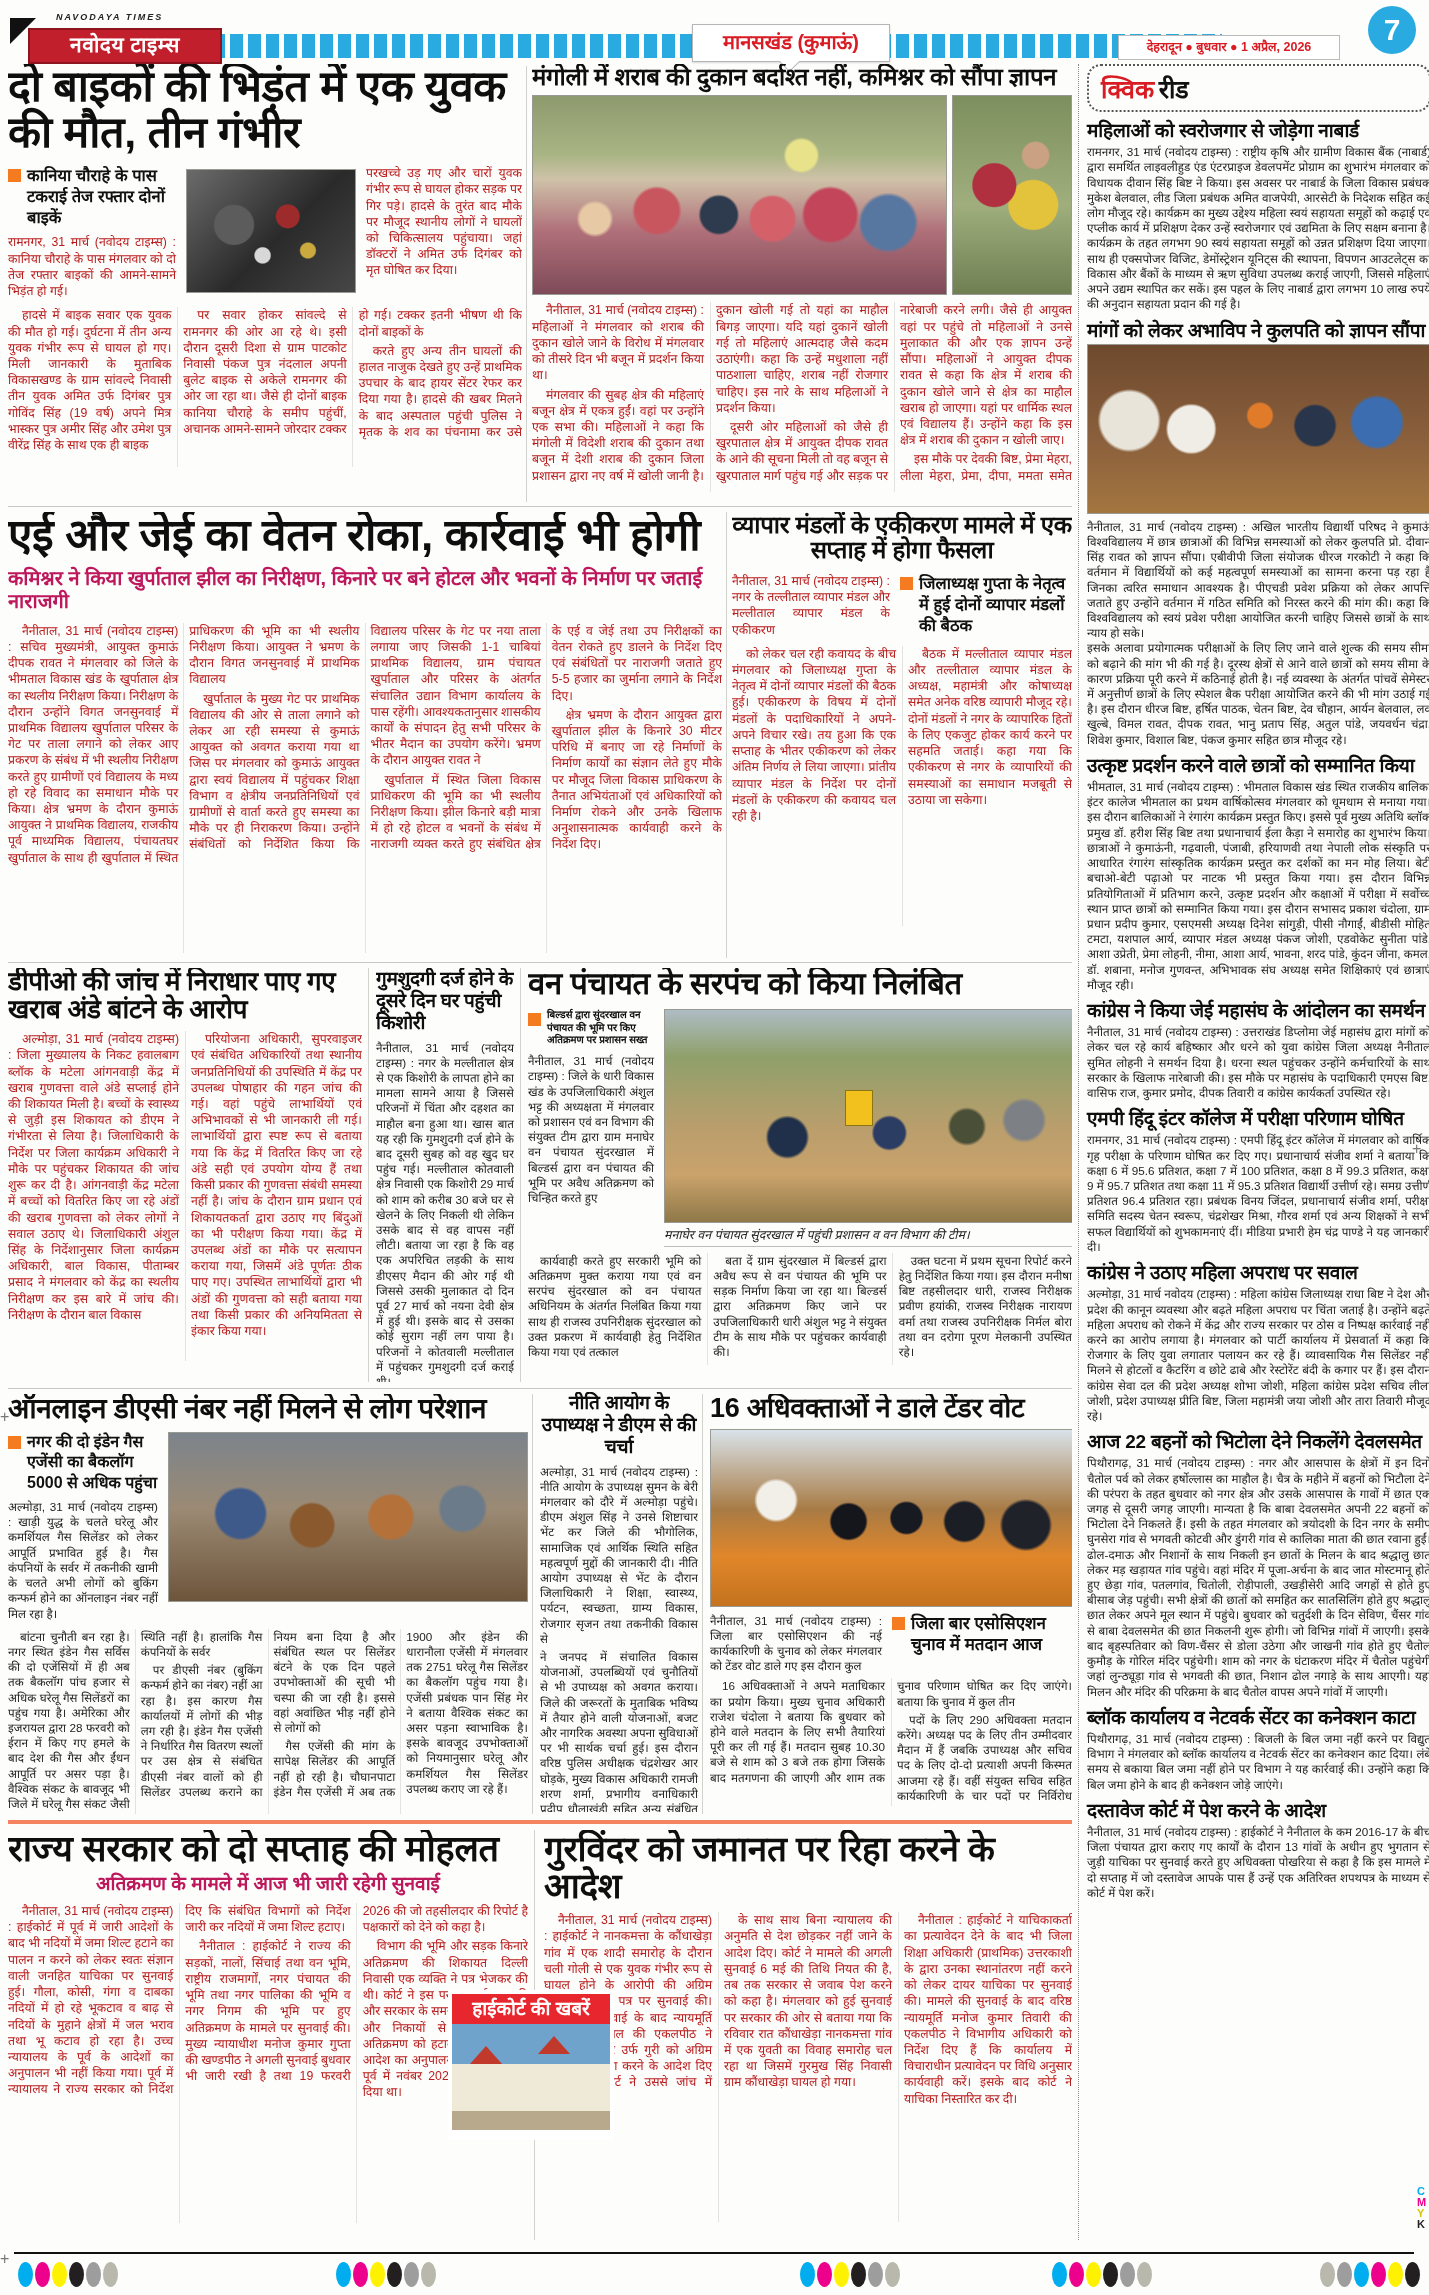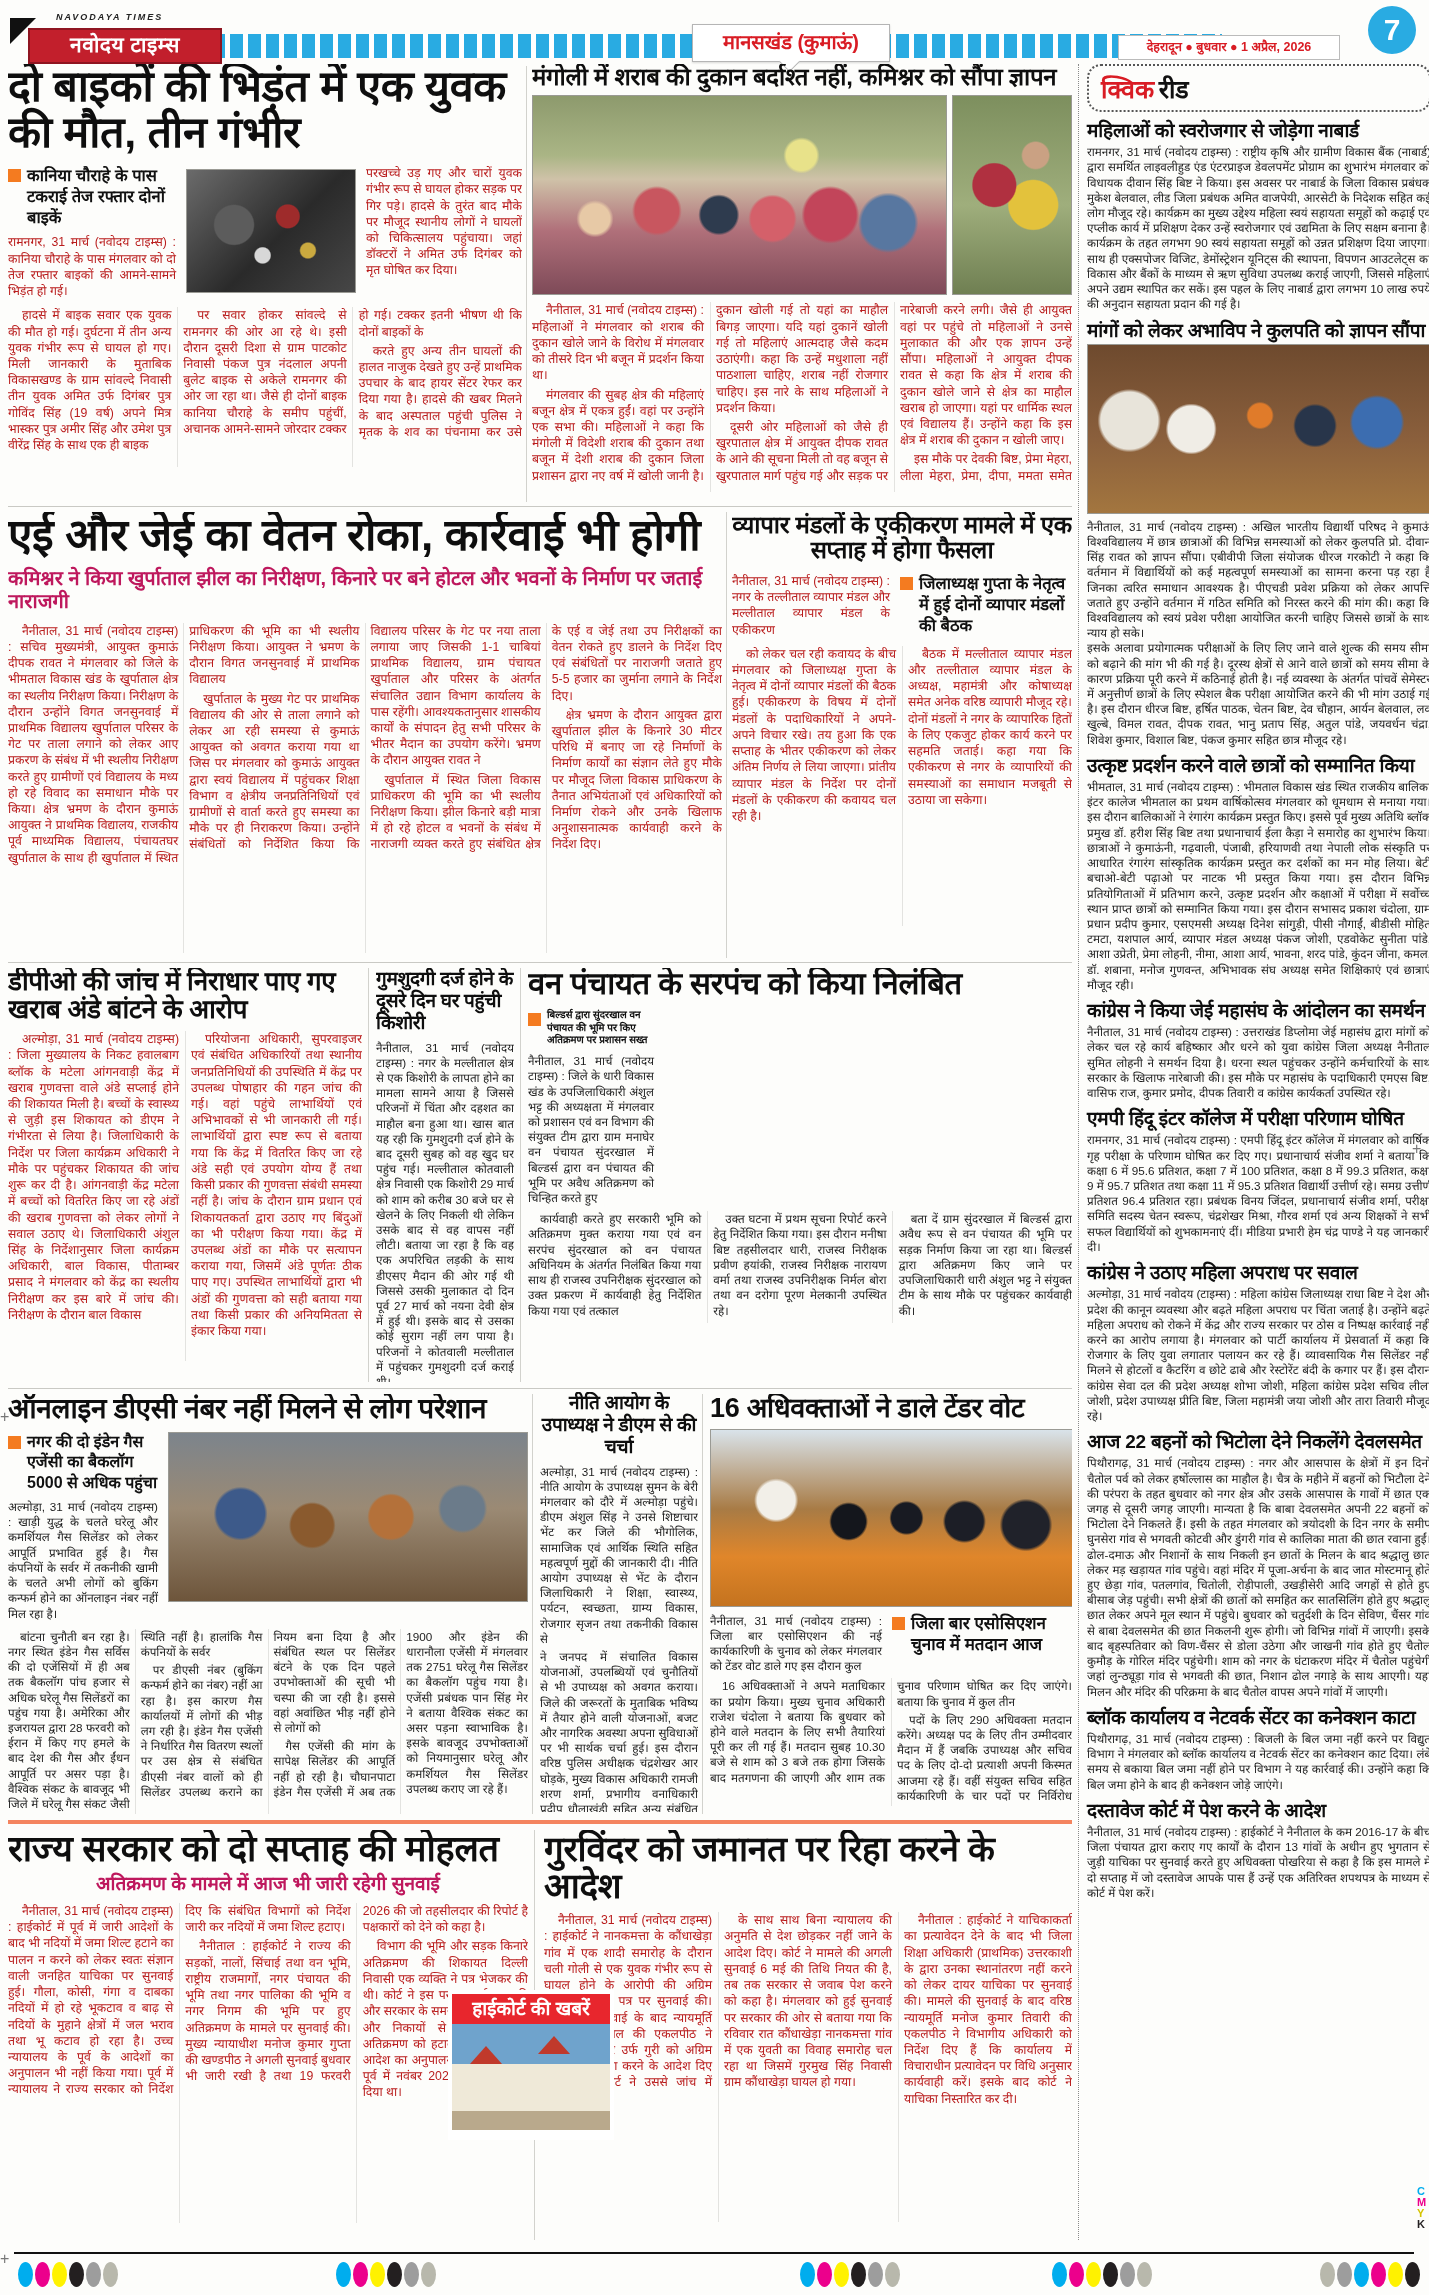--- a/index.html
+++ b/index.html
@@ -261,25 +261,31 @@
   <div class="abs story" style="left:528px;top:968px;width:544px;height:414px;">
     <div class="hl" style="font-size:31px;">वन पंचायत के सरपंच को किया निलंबित</div>
     <div style="display:flex;gap:10px;margin-top:8px;">
       <div style="width:126px;flex:none;">
         <div class="kicker" style="font-size:10px;">
           <span class="sq"></span>
           <span>बिल्डर्स द्वारा सुंदरखाल वन पंचायत की भूमि पर किए अतिक्रमण पर प्रशासन सख्त</span>
         </div>
         <div class="body-s" style="margin-top:6px;">नैनीताल, 31 मार्च (नवोदय टाइम्स) : जिले के धारी विकास खंड के उपजिलाधिकारी अंशुल भट्ट की अध्यक्षता में मंगलवार को प्रशासन एवं वन विभाग की संयुक्त टीम द्वारा ग्राम मनाघेर वन पंचायत सुंदरखाल में बिल्डर्स द्वारा वन पंचायत की भूमि पर अवैध अतिक्रमण को चिन्हित करते हुए</div>
       </div>
+      <div style="flex:1;">
+        <div class="photo ph-hill" style="width:100%;height:212px;position:relative;">
+          <div class="sign" style="left:44%;top:38%;width:26px;height:34px;"></div>
+        </div>
+        <div class="caption" style="margin-top:3px;border-bottom:1px solid #bbb;padding-bottom:3px;">मनाघेर वन पंचायत सुंदरखाल में पहुंची प्रशासन व वन विभाग की टीम।</div>
+      </div>
     </div>
     <div class="body-s cols3" style="margin-top:6px;height:112px;">
       <p>कार्यवाही करते हुए सरकारी भूमि को अतिक्रमण मुक्त कराया गया एवं वन सरपंच सुंदरखाल को वन पंचायत अधिनियम के अंतर्गत निलंबित किया गया साथ ही राजस्व उपनिरीक्षक सुंदरखाल को उक्त प्रकरण में कार्यवाही हेतु निर्देशित किया गया एवं तत्काल</p>
+      <p>बता दें ग्राम सुंदरखाल में बिल्डर्स द्वारा अवैध रूप से वन पंचायत की भूमि पर सड़क निर्माण किया जा रहा था। बिल्डर्स द्वारा अतिक्रमण किए जाने पर उपजिलाधिकारी धारी अंशुल भट्ट ने संयुक्त टीम के साथ मौके पर पहुंचकर कार्यवाही की।</p>
       <p>उक्त घटना में प्रथम सूचना रिपोर्ट करने हेतु निर्देशित किया गया। इस दौरान मनीषा बिष्ट तहसीलदार धारी, राजस्व निरीक्षक प्रवीण हयांकी, राजस्व निरीक्षक नारायण वर्मा तथा राजस्व उपनिरीक्षक निर्मल बोरा तथा वन दरोगा पूरण मेलकानी उपस्थित रहे।</p>
-      <p>बता दें ग्राम सुंदरखाल में बिल्डर्स द्वारा अवैध रूप से वन पंचायत की भूमि पर सड़क निर्माण किया जा रहा था। बिल्डर्स द्वारा अतिक्रमण किए जाने पर उपजिलाधिकारी धारी अंशुल भट्ट ने संयुक्त टीम के साथ मौके पर पहुंचकर कार्यवाही की।</p>
     </div>
   </div>
 
   <div class="abs rule-h" style="left:8px;top:1388px;width:1064px;"></div>
 
   <div class="abs story" style="left:8px;top:1394px;width:520px;height:420px;">
     <div class="hl" style="font-size:28px;">ऑनलाइन डीएसी नंबर नहीं मिलने से लोग परेशान</div>
     <div style="display:flex;gap:10px;margin-top:8px;">
       <div style="width:150px;flex:none;">
         <div class="kicker" style="font-size:16px;">

